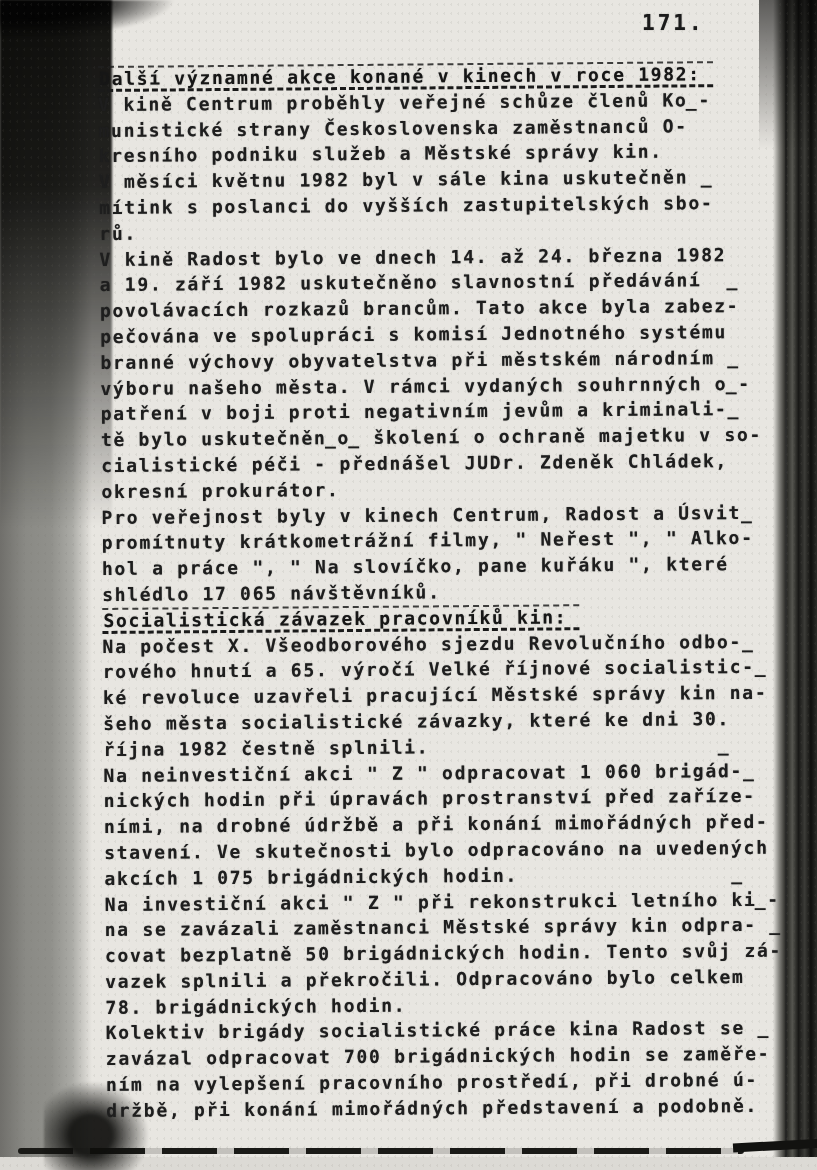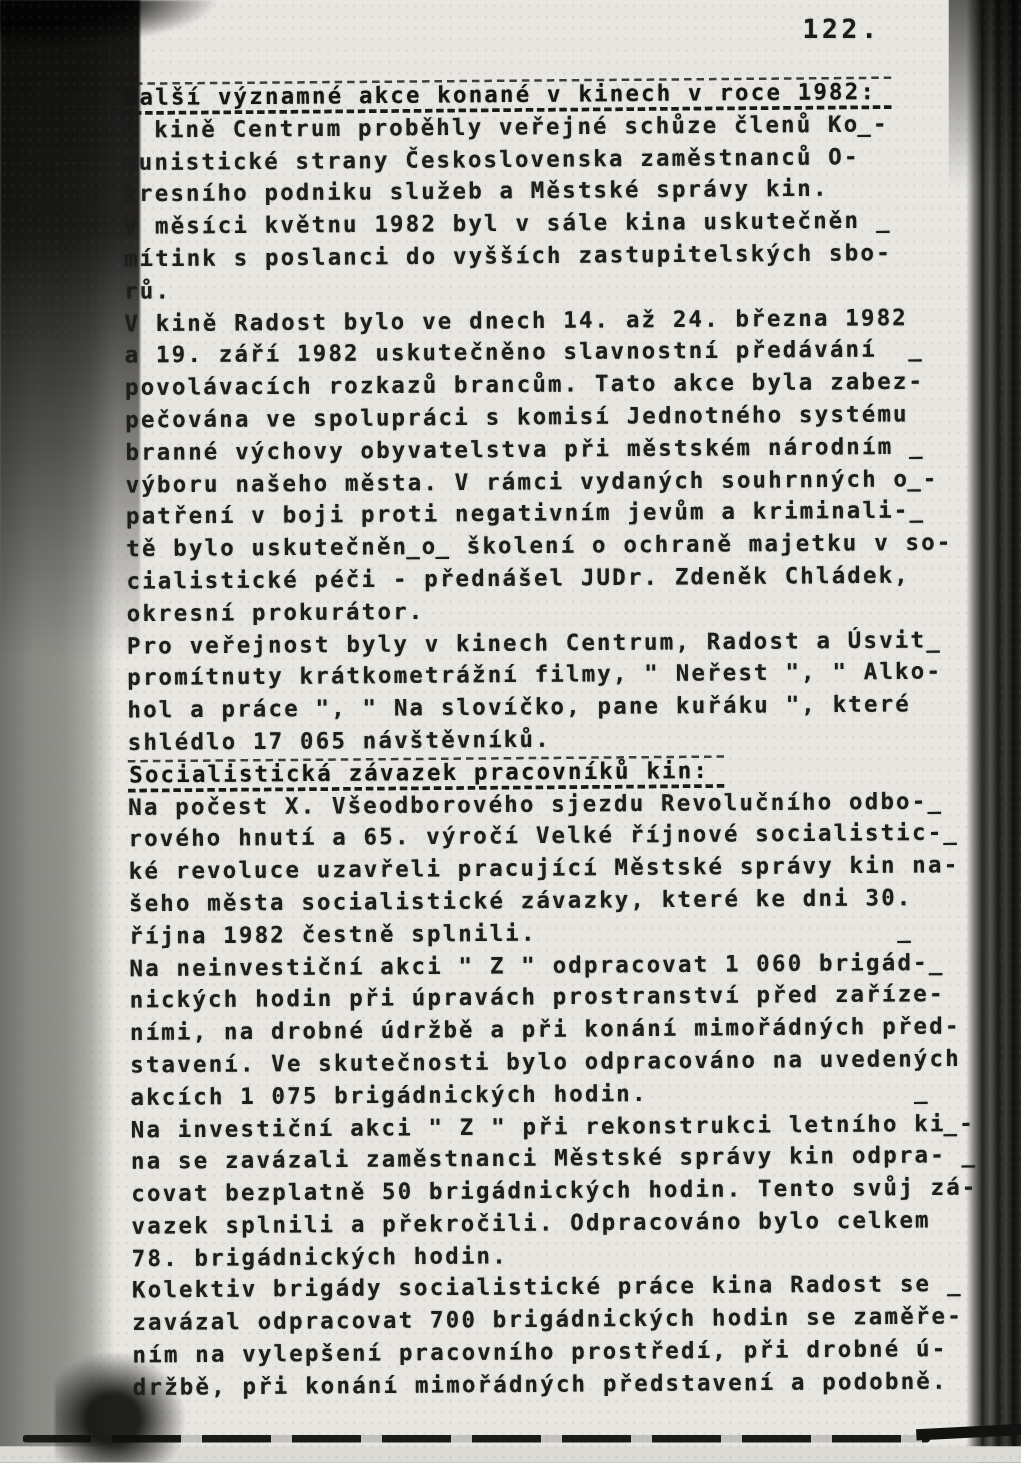--- a/index.html
+++ b/index.html
@@ -105,16 +105,16 @@
   <div class="spine-dark"></div>
   <div class="corner-shadow"></div>
   <div class="edge-right"></div>
   <div class="edge-right-top"></div>
   <div class="edge-right-line"></div>
   <div class="bottom-strip"></div>
   <div class="bottom-line"></div>
   <div class="bottom-right-line"></div>
   <div class="bottom-left-blob"></div>
 
-  <div class="page-number">122.</div>
+  <div class="page-number">171.</div>
 
   <div class="content" id="document-content"><div class="row"><span class="heading-text">Další významné akce konané v kinech v roce 1982:</span></div><div class="row">V kině Centrum proběhly veřejné schůze členů Ko̲-</div><div class="row">munistické strany Československa zaměstnanců O-</div><div class="row">kresního podniku služeb a Městské správy kin.</div><div class="row">V měsíci květnu 1982 byl v sále kina uskutečněn _</div><div class="row">mítink s poslanci do vyšších zastupitelských sbo-</div><div class="row">rů.</div><div class="row">V kině Radost bylo ve dnech 14. až 24. března 1982</div><div class="row">a 19. září 1982 uskutečněno slavnostní předávání  _</div><div class="row">povolávacích rozkazů brancům. Tato akce byla zabez-</div><div class="row">pečována ve spolupráci s komisí Jednotného systému</div><div class="row">branné výchovy obyvatelstva při městském národním _</div><div class="row">výboru našeho města. V rámci vydaných souhrnných o̲-</div><div class="row">patření v boji proti negativním jevům a kriminali-_</div><div class="row">tě bylo uskutečněn̲o̲ školení o ochraně majetku v so-</div><div class="row">cialistické péči - přednášel JUDr. Zdeněk Chládek,</div><div class="row">okresní prokurátor.</div><div class="row">Pro veřejnost byly v kinech Centrum, Radost a Úsvit_</div><div class="row">promítnuty krátkometrážní filmy, " Neřest ", " Alko-</div><div class="row">hol a práce ", " Na slovíčko, pane kuřáku ", které</div><div class="row">shlédlo 17 065 návštěvníků.</div><div class="row"><span class="heading-text">Socialistická závazek pracovníků kin:</span></div><div class="row">Na počest X. Všeodborového sjezdu Revolučního odbo-_</div><div class="row">rového hnutí a 65. výročí Velké říjnové socialistic-_</div><div class="row">ké revoluce uzavřeli pracující Městské správy kin na-</div><div class="row">šeho města socialistické závazky, které ke dni 30.</div><div class="row">října 1982 čestně splnili.                       _</div><div class="row">Na neinvestiční akci " Z " odpracovat 1 060 brigád-_</div><div class="row">nických hodin při úpravách prostranství před zaříze-</div><div class="row">ními, na drobné údržbě a při konání mimořádných před-</div><div class="row">stavení. Ve skutečnosti bylo odpracováno na uvedených</div><div class="row">akcích 1 075 brigádnických hodin.                 _</div><div class="row">Na investiční akci " Z " při rekonstrukci letního ki̲-</div><div class="row">na se zavázali zaměstnanci Městské správy kin odpra- _</div><div class="row">covat bezplatně 50 brigádnických hodin. Tento svůj zá-</div><div class="row">vazek splnili a překročili. Odpracováno bylo celkem</div><div class="row">78. brigádnických hodin.</div><div class="row">Kolektiv brigády socialistické práce kina Radost se _</div><div class="row">zavázal odpracovat 700 brigádnických hodin se zaměře-</div><div class="row">ním na vylepšení pracovního prostředí, při drobné ú-</div><div class="row">držbě, při konání mimořádných představení a podobně.</div></div>
 </div>
 
 </body></html>

